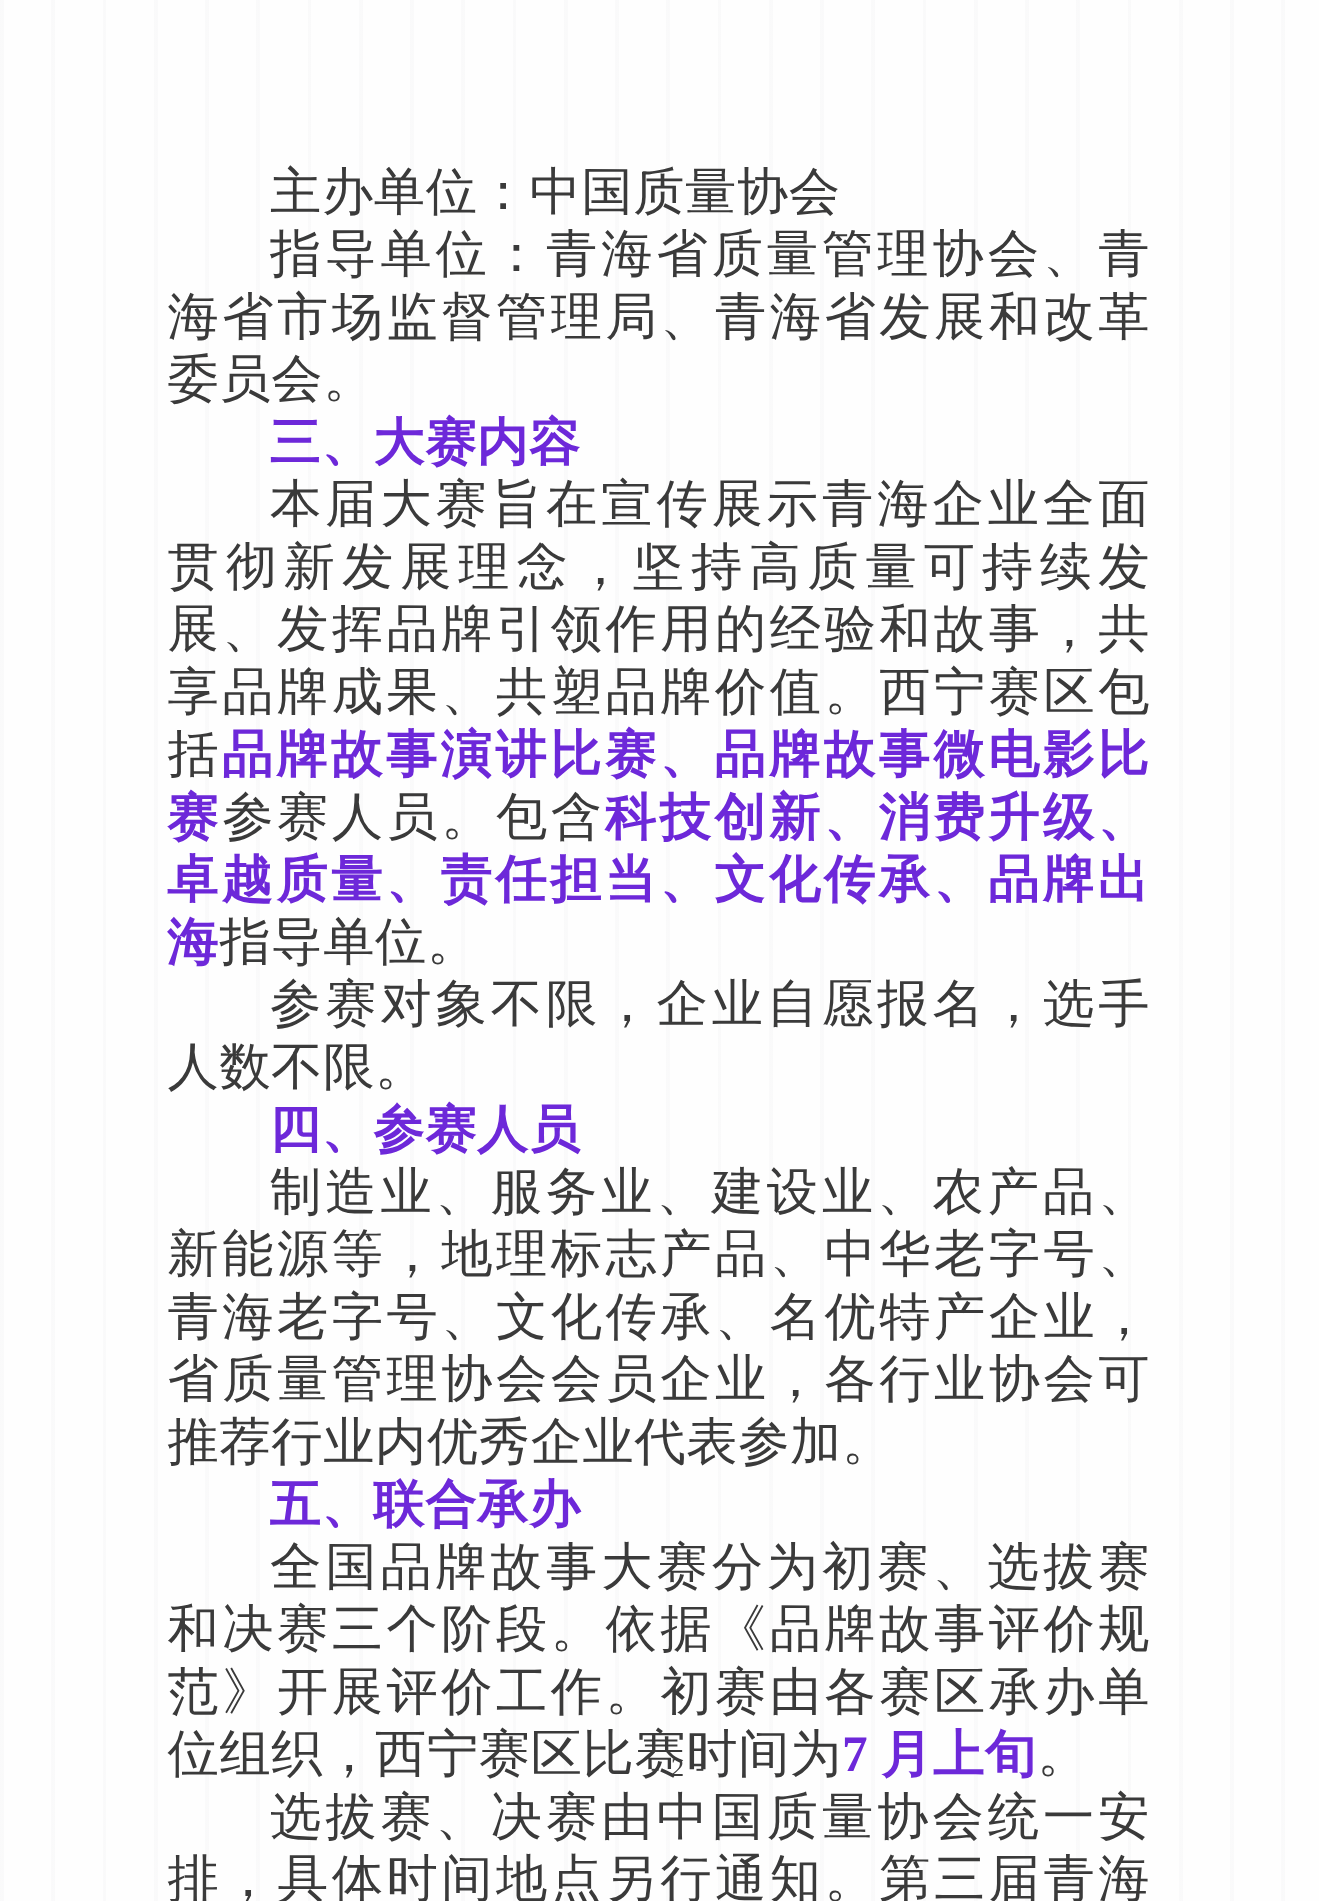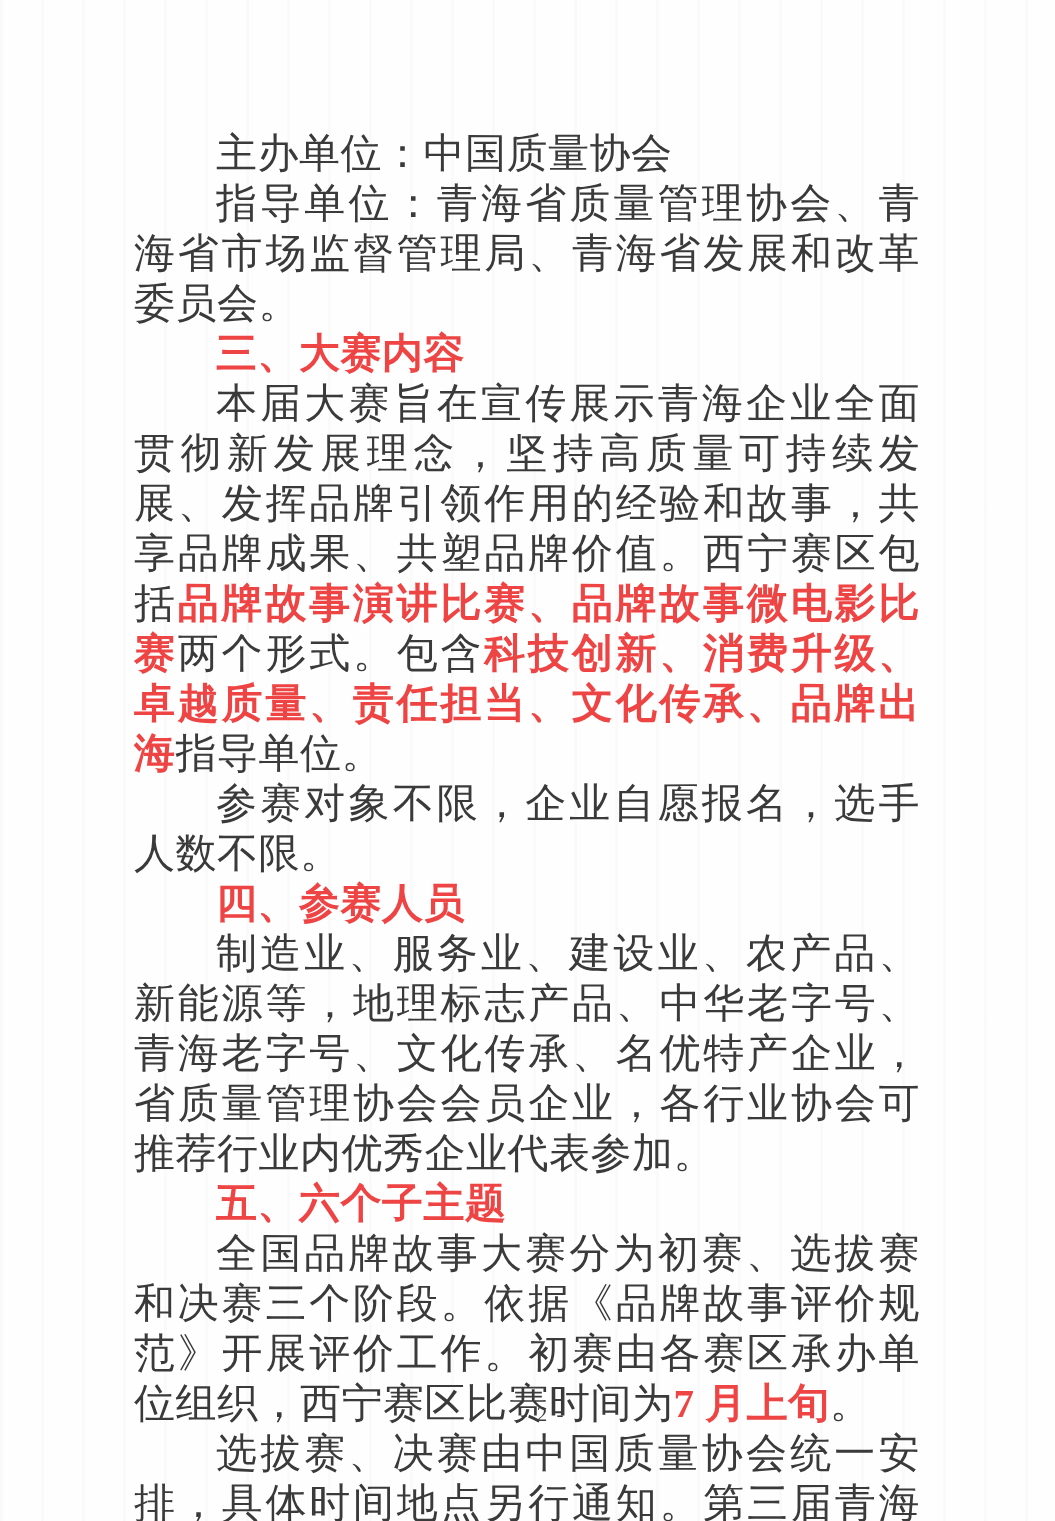--- a/index.html
+++ b/index.html
@@ -41,21 +41,21 @@
     text-indent: 2em;
   }
   .blk.heading {
     font-weight: 700;
     color: #161616;
     text-align: left;
   }
   .run { font-weight: 400; }
   .run.bold {
     font-weight: 700;
-    color: #ef4444;
+    color: #6d28d9;
   }
   .footer {
     position: absolute;
     left: 150px;
     top: 1394px;
     width: 786px;
     text-align: center;
     font-size: 21px;
     line-height: 40px;
     color: #3c3c3c;
@@ -64,22 +64,22 @@
 </style>
 </head>
 <body>
 
 <div class="page">
   <div class="streaks"></div>
   <main class="doc">
       <p class="blk para"><span class="run">主办单位：中国质量协会</span></p>
       <p class="blk para"><span class="run">指导单位：青海省质量管理协会、青海省市场监督管理局、青海省发展和改革委员会。</span></p>
       <p class="blk heading"><span class="run bold">三、大赛内容</span></p>
-      <p class="blk para"><span class="run">本届大赛旨在宣传展示青海企业全面贯彻新发展理念，坚持高质量可持续发展、发挥品牌引领作用的经验和故事，共享品牌成果、共塑品牌价值。西宁赛区包括</span><span class="run bold">品牌故事演讲比赛、品牌故事微电影比赛</span><span class="run">两个形式。包含</span><span class="run bold">科技创新、消费升级、卓越质量、责任担当、文化传承、品牌出海</span><span class="run">指导单位。</span></p>
+      <p class="blk para"><span class="run">本届大赛旨在宣传展示青海企业全面贯彻新发展理念，坚持高质量可持续发展、发挥品牌引领作用的经验和故事，共享品牌成果、共塑品牌价值。西宁赛区包括</span><span class="run bold">品牌故事演讲比赛、品牌故事微电影比赛</span><span class="run">参赛人员。包含</span><span class="run bold">科技创新、消费升级、卓越质量、责任担当、文化传承、品牌出海</span><span class="run">指导单位。</span></p>
       <p class="blk para"><span class="run">参赛对象不限，企业自愿报名，选手人数不限。</span></p>
       <p class="blk heading"><span class="run bold">四、参赛人员</span></p>
       <p class="blk para"><span class="run">制造业、服务业、建设业、农产品、新能源等，地理标志产品、中华老字号、青海老字号、文化传承、名优特产企业，省质量管理协会会员企业，各行业协会可推荐行业内优秀企业代表参加。</span></p>
-      <p class="blk heading"><span class="run bold">五、六个子主题</span></p>
+      <p class="blk heading"><span class="run bold">五、联合承办</span></p>
       <p class="blk para"><span class="run">全国品牌故事大赛分为初赛、选拔赛和决赛三个阶段。依据《品牌故事评价规范》开展评价工作。初赛由各赛区承办单位组织，西宁赛区比赛时间为</span><span class="run bold">7 月上旬</span><span class="run">。</span></p>
       <p class="blk para"><span class="run">选拔赛、决赛由中国质量协会统一安排，具体时间地点另行通知。第三届青海省品牌故事大赛设一、二、三等奖和单项奖（优秀组织奖、最佳创意奖、最佳现场奖）。</span></p>
     </main>
   <div class="footer">- 2 -</div>
 </div>
 
 </body></html>

